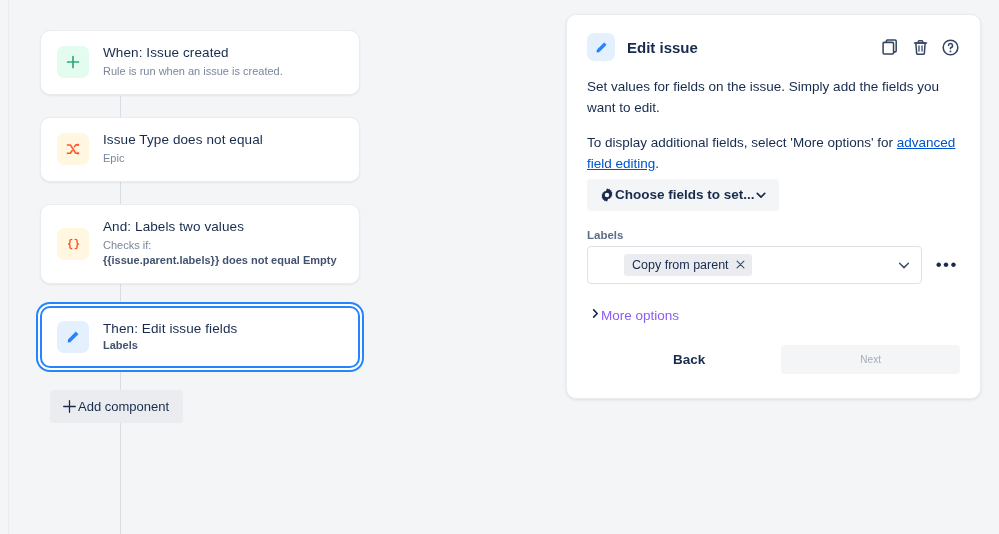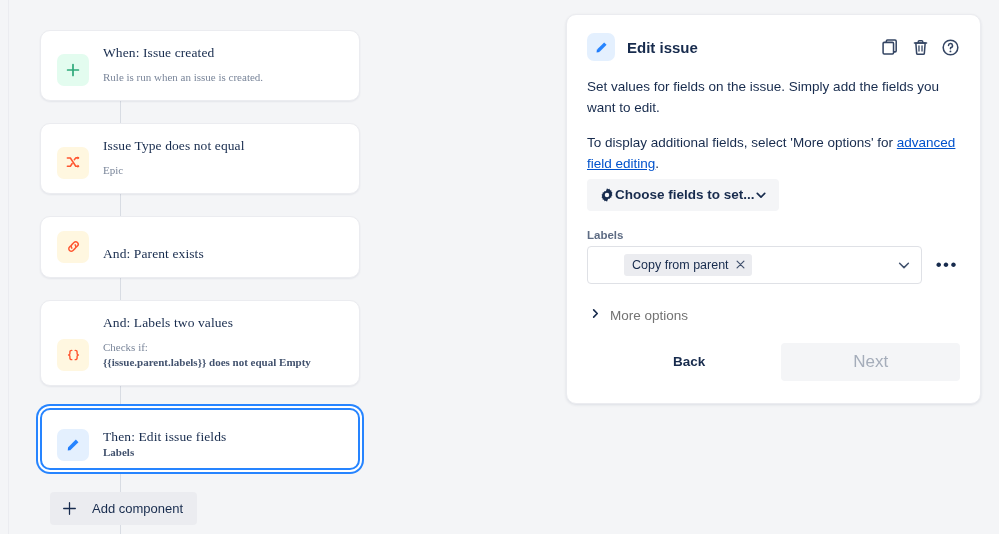--- a/index.html
+++ b/index.html
@@ -43,25 +43,24 @@
   }
 
   .rule-card {
     position: relative;
     z-index: 1;
     background: #ffffff;
     border: 1px solid #ebecf0;
     border-radius: 10px;
     box-shadow: 0 1px 2px rgba(9,30,66,0.07);
     display: flex;
-    align-items: flex-end;
+    align-items: center;
     padding: 14px 16px;
     margin-bottom: 22px;
     min-height: 62px;
-    font-family: Liberation Serif, serif;
   }
 
   .rule-card.selected {
     border: 2px solid #2684ff;
     box-shadow: 0 0 0 2px #ffffff, 0 0 0 4px #2684ff;
     border-radius: 10px;
     padding: 7px 15px;
   }
 
   .card-icon {
@@ -84,37 +83,37 @@
     font-weight: 400;
     color: #172b4d;
     line-height: 1.25;
     letter-spacing: 0.1px;
   }
 
   .card-sub {
     font-size: 11px;
     color: #7a869a;
     line-height: 1.45;
-    margin-top: 8px;
+    margin-top: 2px;
   }
 
   .card-sub-strong {
     font-size: 11px;
     color: #42526e;
     font-weight: bold;
     line-height: 1.45;
   }
 
   
   #add-component-button {
     position: relative;
     z-index: 1;
     display: inline-flex;
     align-items: center;
-    gap: 15px;
+    gap: 1px;
     background: #ebecf0;
     border: none;
     border-radius: 4px;
     padding: 9px 14px 9px 12px;
     font-family: inherit;
     font-size: 13px;
     color: #172b4d;
     cursor: pointer;
     margin-left: 10px;
   }
@@ -253,28 +252,28 @@
     font-size: 17px;
     letter-spacing: 1.5px;
     line-height: 0.6;
     padding: 0 2px;
     font-family: inherit;
   }
 
   #more-options-toggle {
     display: inline-flex;
     align-items: flex-start;
-    gap: 9px;
+    gap: 0;
     background: none;
     border: none;
     padding: 0;
     margin: 24px 0 0 3px;
     font-family: inherit;
     font-size: 13.5px;
-    color: #737373;
+    color: #8b5cf6;
     cursor: pointer;
   }
 
   #panel-footer {
     display: flex;
     align-items: center;
     gap: 16px;
     margin-top: 20px;
   }
 
@@ -288,21 +287,21 @@
     cursor: pointer;
     padding: 9px 26px;
     margin-left: 60px;
   }
 
   #next-button {
     background: #f4f5f7;
     border: none;
     border-radius: 4px;
     font-family: inherit;
-    font-size: 17px;
+    font-size: 10px;
     color: #a5adba;
     cursor: default;
     padding: 9px 20px;
     width: 186px;
     margin-left: 34px;
   }
 </style>
 </head>
 <body>
 
@@ -338,33 +337,20 @@
         <path d="M13.3 11.2l2.0 1.75-2.0 1.75z" fill="#ff5630"></path>
       </svg>
     </div>
     <div class="card-text">
       <div class="card-title">Issue Type does not equal</div>
       <div class="card-sub">Epic</div>
     </div>
   </div>
 
   
-  <div class="rule-card">
-    <div class="card-icon icon-yellow">
-      <svg width="17" height="17" viewBox="0 0 18 18" aria-hidden="true">
-        <g stroke="#ff5630" stroke-width="1.55" fill="none" stroke-linecap="round">
-          <path d="M7.3 10.7a2.6 2.6 0 0 1 0-3.7l2.2-2.2a2.6 2.6 0 0 1 3.7 3.7l-1.1 1.1"></path>
-          <path d="M10.7 7.3a2.6 2.6 0 0 1 0 3.7l-2.2 2.2a2.6 2.6 0 0 1-3.7-3.7l1.1-1.1"></path>
-        </g>
-      </svg>
-    </div>
-    <div class="card-text">
-      <div class="card-title">And: Parent exists</div>
-    </div>
-  </div>
 
   
   <div class="rule-card">
     <div class="card-icon icon-yellow">
       <svg width="17" height="17" viewBox="0 0 18 18" aria-hidden="true">
         <g stroke="#ff5630" stroke-width="1.5" fill="none" stroke-linecap="round" stroke-linejoin="round">
           <path d="M7.2 3.6c-1.5 0-2 .5-2 1.8v1.5c0 1-.5 1.6-1.4 1.6.9 0 1.4.6 1.4 1.6v1.5c0 1.3.5 1.8 2 1.8"></path>
           <path d="M10.8 3.6c1.5 0 2 .5 2 1.8v1.5c0 1 .5 1.6 1.4 1.6-.9 0-1.4.6-1.4 1.6v1.5c0 1.3-.5 1.8-2 1.8"></path>
         </g>
       </svg>

